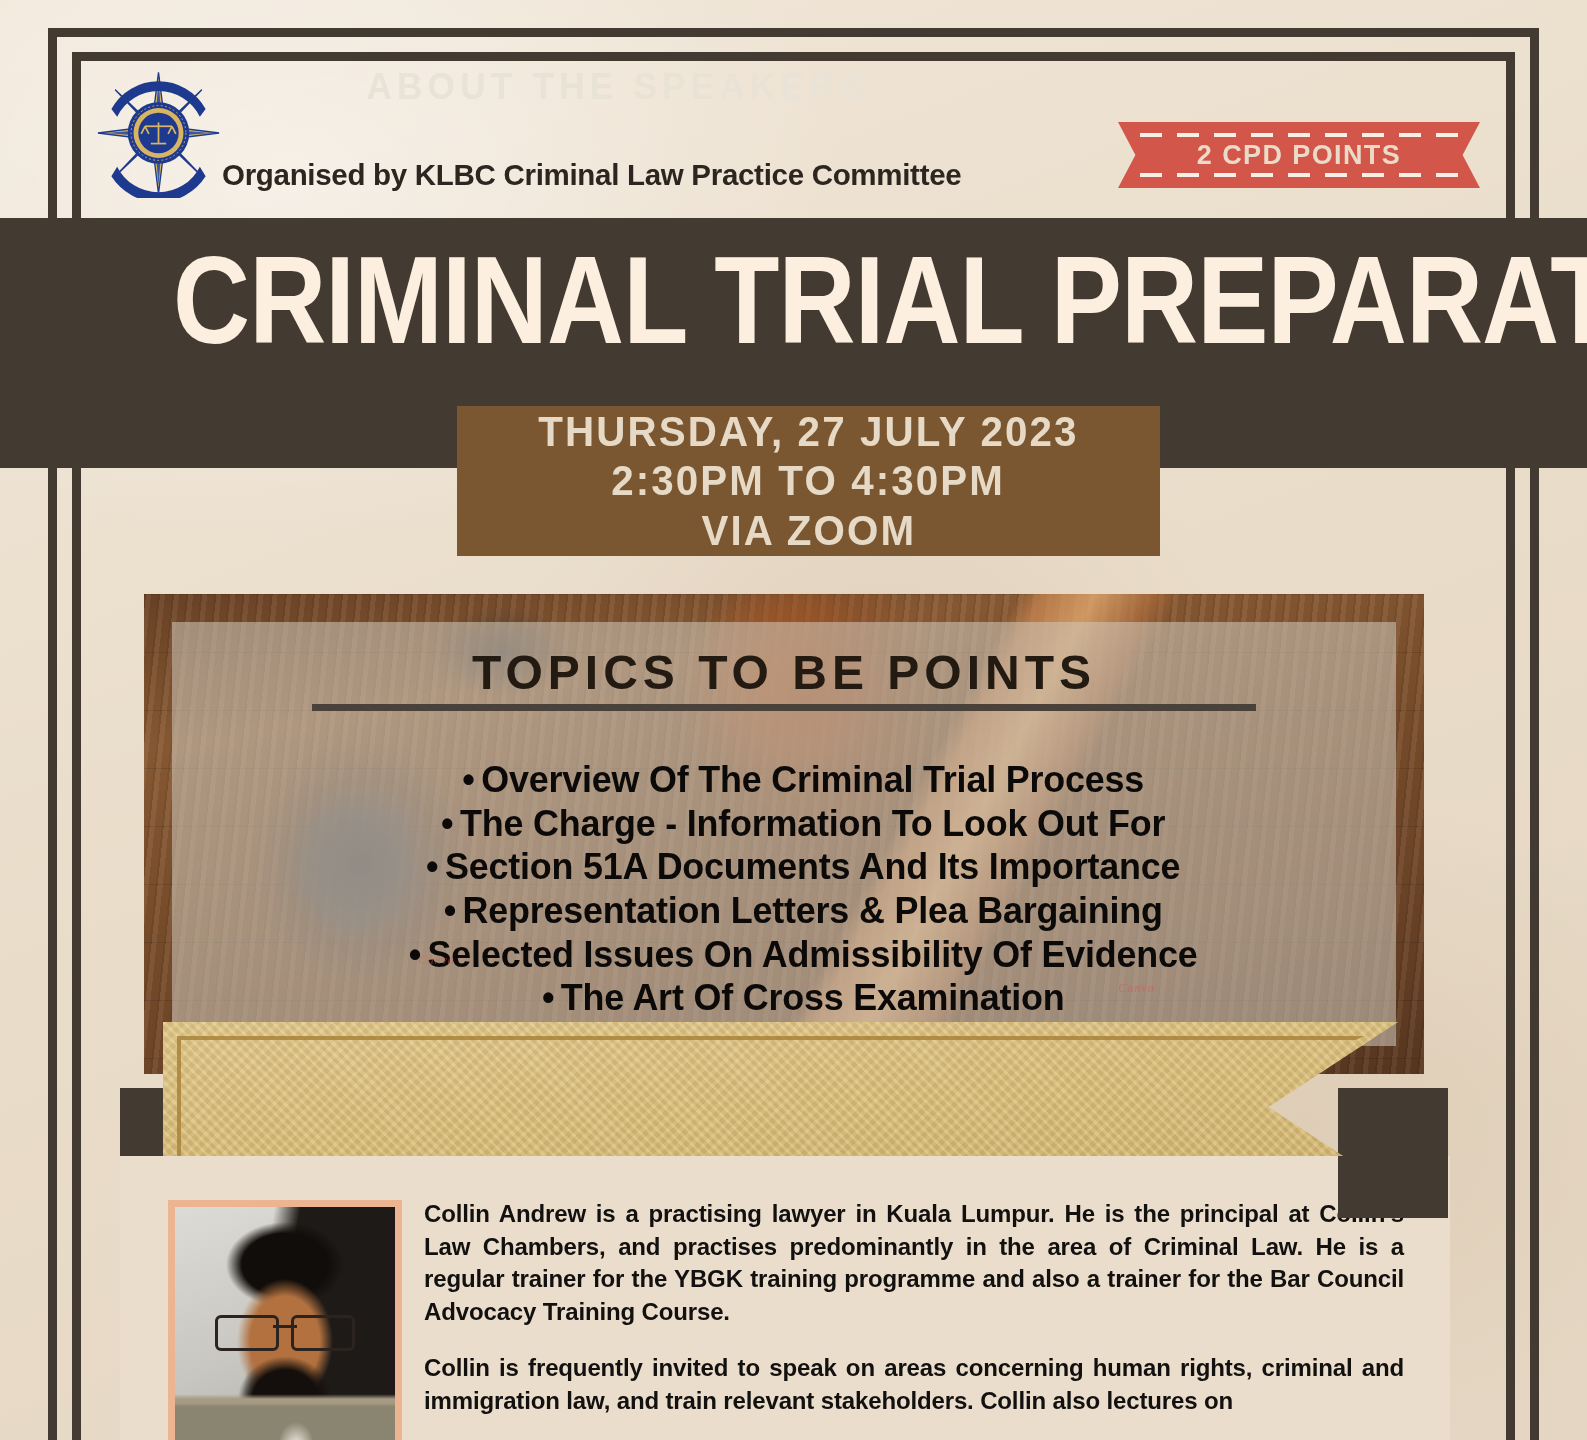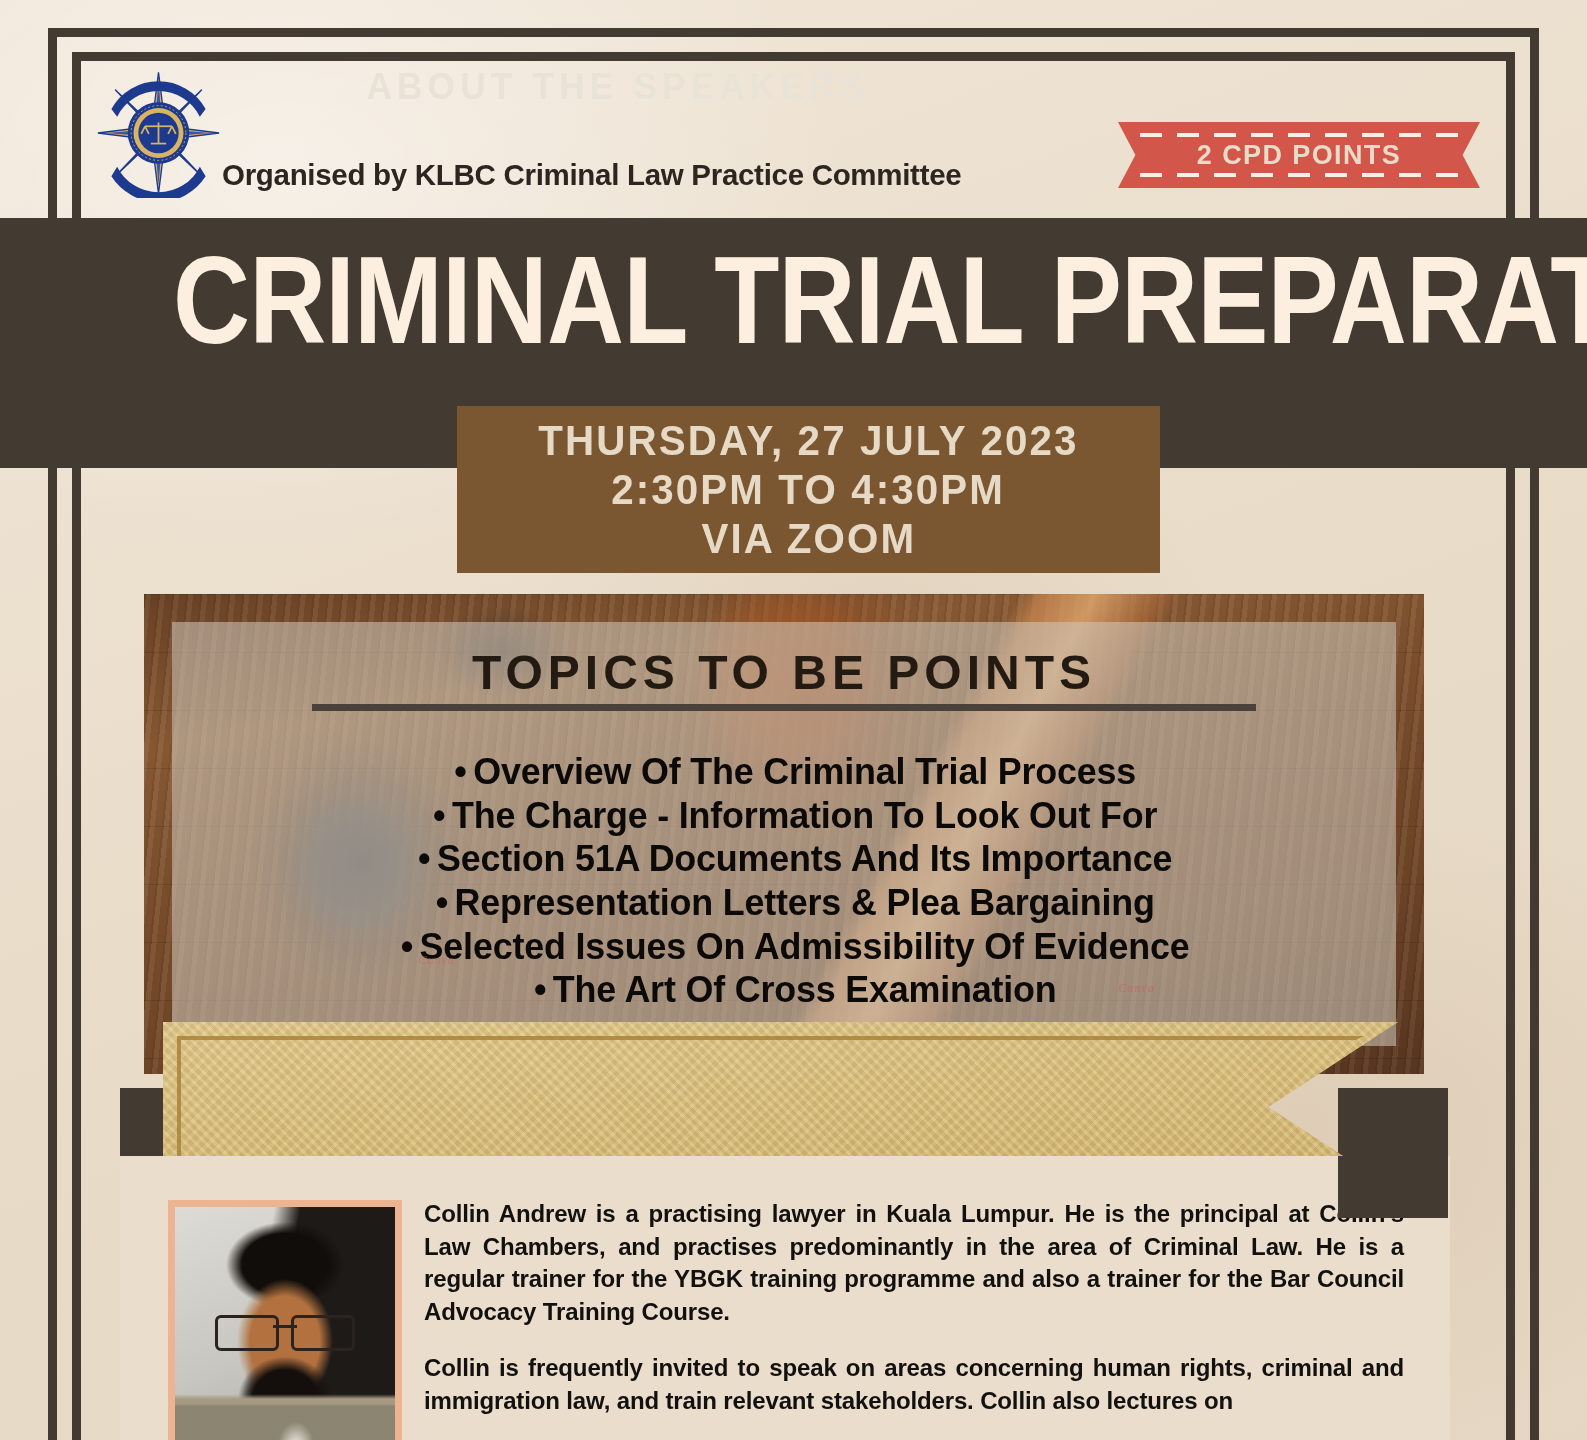--- a/index.html
+++ b/index.html
@@ -81,21 +81,21 @@
     letter-spacing:-1px;
     line-height:1;
     transform:scaleX(.86);
     transform-origin:center top;
     white-space:nowrap;
     font-family:"Liberation Sans Narrow","Liberation Sans",sans-serif;
   }
 
   
   .date-box{
-    position:absolute;left:457px;top:406px;width:703px;height:167px;
+    position:absolute;left:457px;top:406px;width:703px;height:150px;
     background:#7A5730;
     color:#E6DAC7;
     display:flex;flex-direction:column;align-items:center;justify-content:center;
     gap:2px;
   }
   .date-box div{
     font-size:42px;font-weight:700;letter-spacing:2.2px;line-height:1.12;
     transform:scaleX(.96);
   }
 
@@ -131,21 +131,21 @@
     text-align:center;
     font-size:48px;font-weight:700;color:#231A12;
     letter-spacing:5px;
   }
   .topics-rule{
     position:absolute;left:168px;right:168px;top:110px;height:7px;
     background:#4A423A;
   }
   .topics-list{
     position:absolute;left:0;top:148px;width:100%;
-    list-style:none;margin:8px;padding:0;
+    list-style:none;margin:16px;padding:0;
     text-align:center;
   }
   .topics-list li{
     font-size:37px;font-weight:700;color:#0C0A09;
     line-height:1.18;
     letter-spacing:-.2px;
     transform:scaleX(.97);
   }
   .bul{display:inline-block;width:26px;}
 

